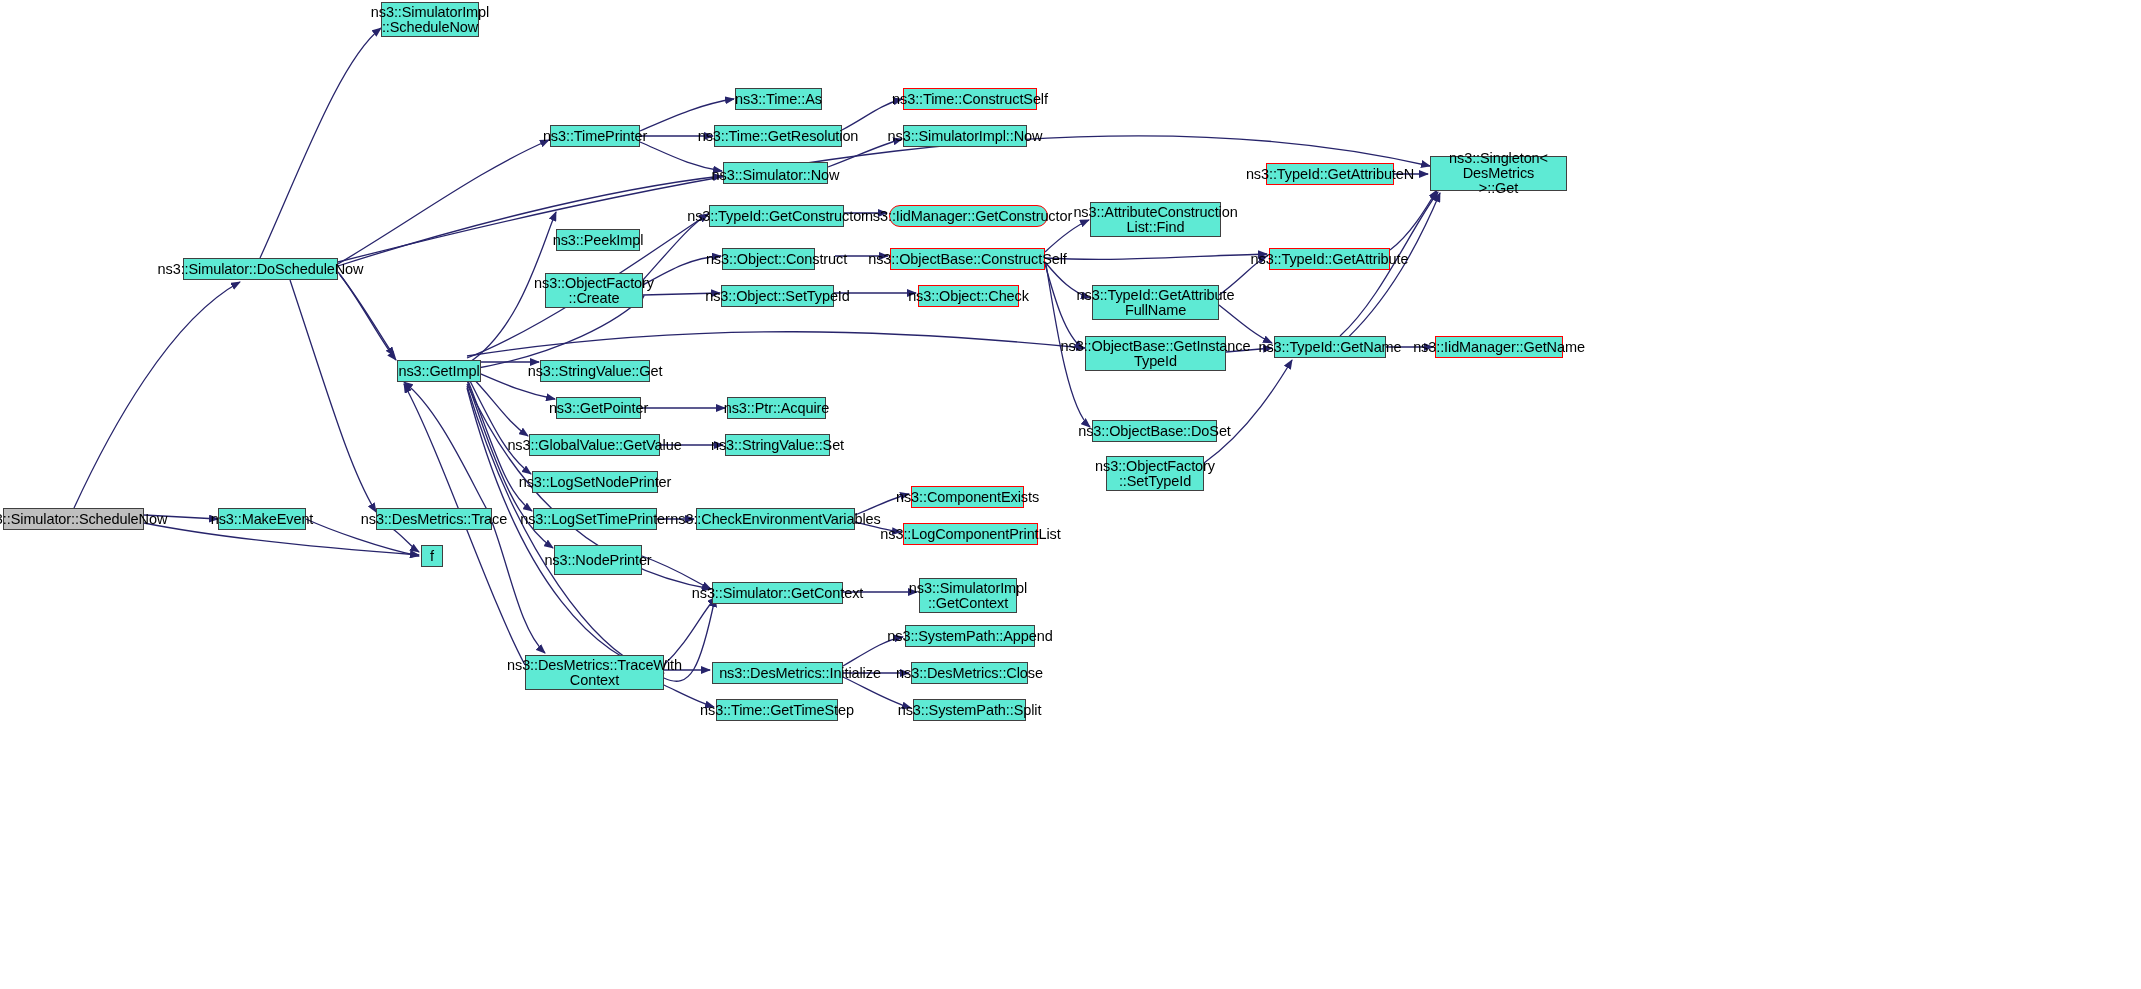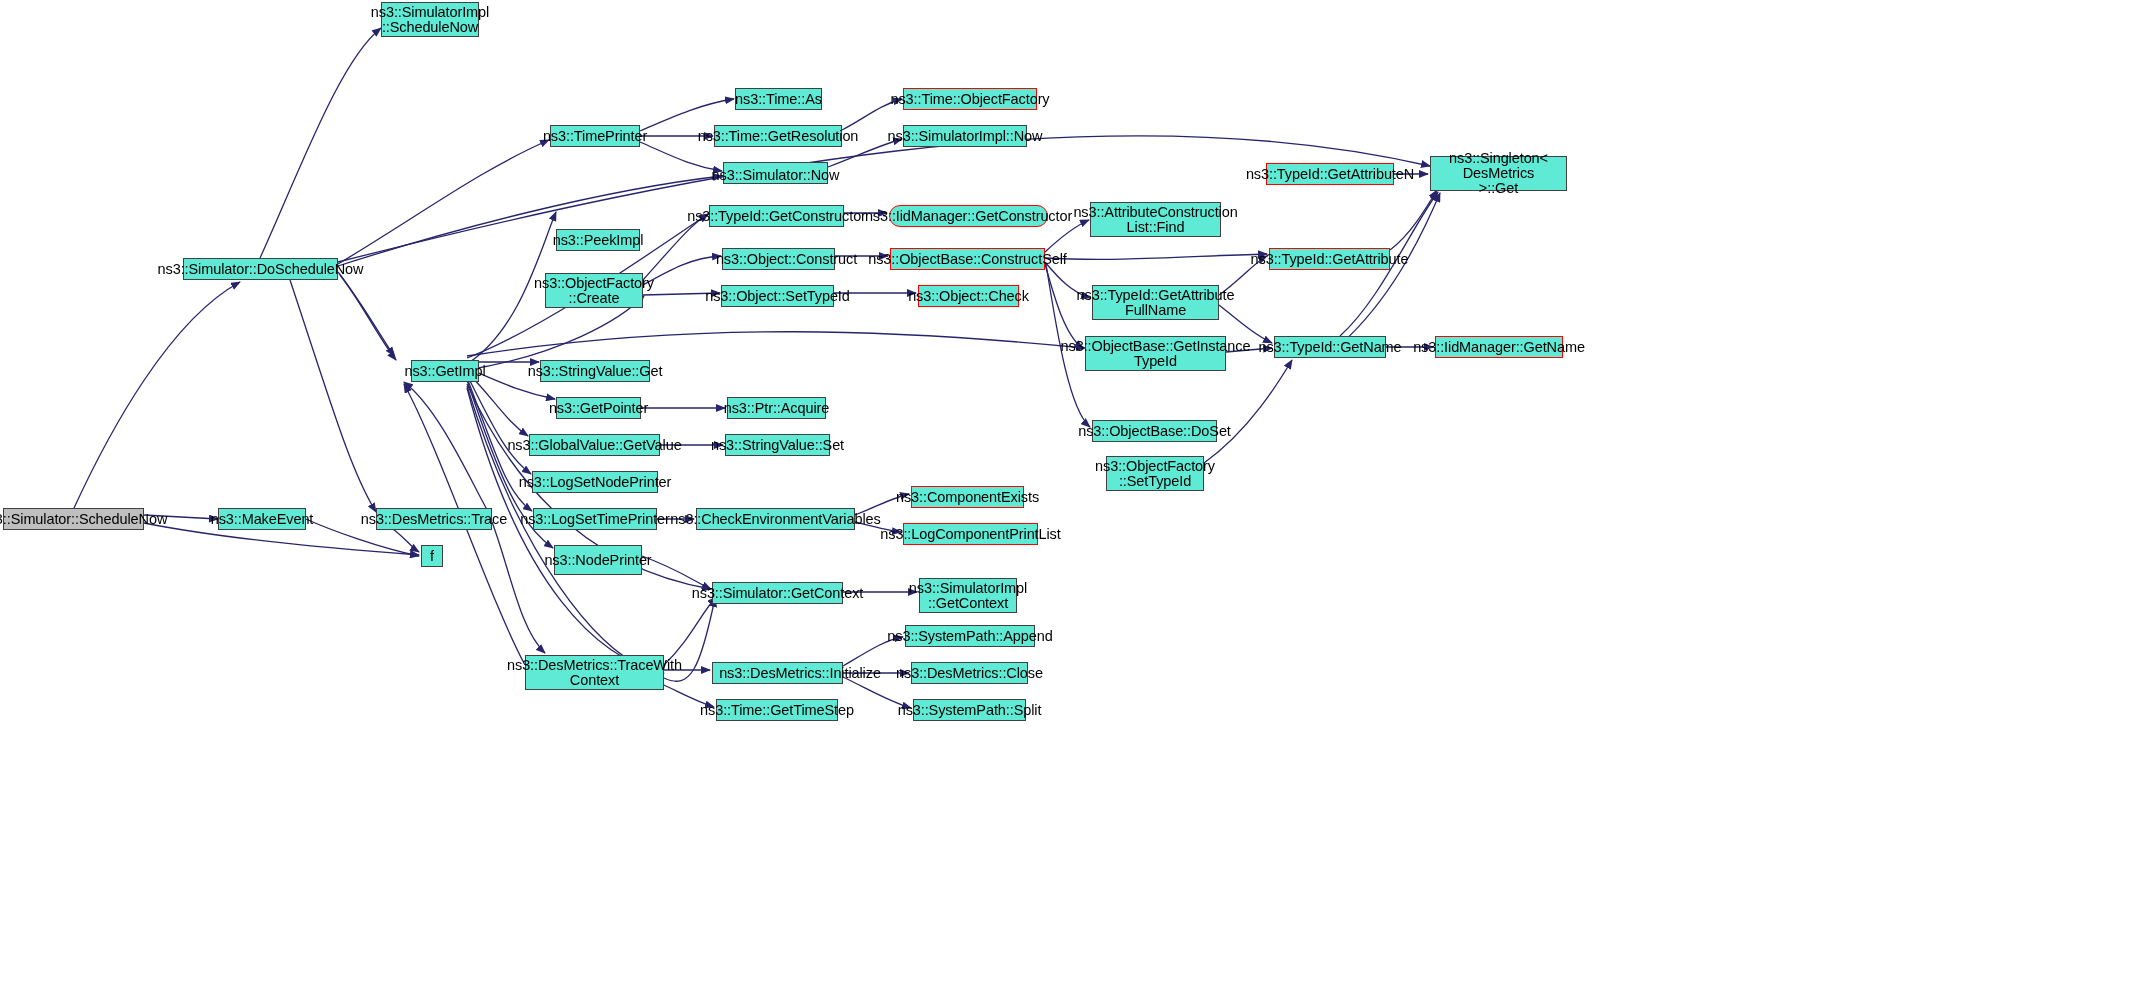--- a/index.html
+++ b/index.html
@@ -149,48 +149,48 @@
       <path d="M843,677 C870,690 890,702 911,708"></path>
 
       <path d="M1340,345 C1390,300 1420,240 1440,193"></path>
     </g>
   </svg>
 
   <div id="node-host">
       <div class="node" style="left: 381px; top: 2px; width: 98px; height: 35px;"><span class="lbl">ns3::SimulatorImpl
 ::ScheduleNow</span></div>
       <div class="node" style="left: 735px; top: 88px; width: 87px; height: 22px;"><span class="lbl">ns3::Time::As</span></div>
-      <div class="node red" style="left: 903px; top: 88px; width: 134px; height: 22px;"><span class="lbl">ns3::Time::ObjectFactory</span></div>
+      <div class="node red" style="left: 903px; top: 88px; width: 134px; height: 22px;"><span class="lbl">ns3::Time::ConstructSelf</span></div>
       <div class="node" style="left: 550px; top: 125px; width: 90px; height: 22px;"><span class="lbl">ns3::TimePrinter</span></div>
       <div class="node" style="left: 714px; top: 125px; width: 128px; height: 22px;"><span class="lbl">ns3::Time::GetResolution</span></div>
       <div class="node" style="left: 903px; top: 125px; width: 124px; height: 22px;"><span class="lbl">ns3::SimulatorImpl::Now</span></div>
       <div class="node red" style="left: 1266px; top: 163px; width: 128px; height: 22px;"><span class="lbl">ns3::TypeId::GetAttributeN</span></div>
       <div class="node" style="left: 1430px; top: 156px; width: 137px; height: 35px;"><span class="lbl">ns3::Singleton&lt; DesMetrics
 &gt;::Get</span></div>
       <div class="node" style="left: 723px; top: 162px; width: 105px; height: 22px; align-items: flex-end;"><span class="lbl">ns3::Simulator::Now</span></div>
       <div class="node" style="left: 709px; top: 205px; width: 135px; height: 22px;"><span class="lbl">ns3::TypeId::GetConstructor</span></div>
       <div class="node red" style="left: 889px; top: 205px; width: 159px; height: 22px; border-radius: 11px;"><span class="lbl">ns3::IidManager::GetConstructor</span></div>
       <div class="node" style="left: 1090px; top: 202px; width: 131px; height: 35px;"><span class="lbl">ns3::AttributeConstruction
 List::Find</span></div>
       <div class="node" style="left: 556px; top: 199px; width: 84px; height: 22px; margin-top: 30px;"><span class="lbl">ns3::PeekImpl</span></div>
-      <div class="node" style="left: 722px; top: 248px; width: 113px; height: 22px; padding-left: 16px;"><span class="lbl">ns3::Object::Construct</span></div>
+      <div class="node" style="left: 722px; top: 248px; width: 93px; height: 22px; padding-left: 16px;"><span class="lbl">ns3::Object::Construct</span></div>
       <div class="node red" style="left: 890px; top: 248px; width: 155px; height: 22px;"><span class="lbl">ns3::ObjectBase::ConstructSelf</span></div>
       <div class="node red" style="left: 1269px; top: 248px; width: 121px; height: 22px;"><span class="lbl">ns3::TypeId::GetAttribute</span></div>
       <div class="node" style="left: 183px; top: 258px; width: 155px; height: 22px;"><span class="lbl">ns3::Simulator::DoScheduleNow</span></div>
       <div class="node" style="left: 545px; top: 273px; width: 98px; height: 35px;"><span class="lbl">ns3::ObjectFactory
 ::Create</span></div>
       <div class="node" style="left: 721px; top: 285px; width: 113px; height: 22px;"><span class="lbl">ns3::Object::SetTypeId</span></div>
       <div class="node red" style="left: 918px; top: 285px; width: 101px; height: 22px;"><span class="lbl">ns3::Object::Check</span></div>
       <div class="node" style="left: 1092px; top: 285px; width: 127px; height: 35px;"><span class="lbl">ns3::TypeId::GetAttribute
 FullName</span></div>
       <div class="node" style="left: 1085px; top: 336px; width: 141px; height: 35px;"><span class="lbl">ns3::ObjectBase::GetInstance
 TypeId</span></div>
       <div class="node" style="left: 1274px; top: 336px; width: 112px; height: 22px;"><span class="lbl">ns3::TypeId::GetName</span></div>
       <div class="node red" style="left: 1435px; top: 336px; width: 128px; height: 22px;"><span class="lbl">ns3::IidManager::GetName</span></div>
-      <div class="node" style="left: 397px; top: 360px; width: 68px; height: 22px; margin-left: 14px;"><span class="lbl">ns3::GetImpl</span></div>
+      <div class="node" style="left: 397px; top: 360px; width: 84px; height: 22px;"><span class="lbl">ns3::GetImpl</span></div>
       <div class="node" style="left: 540px; top: 360px; width: 110px; height: 22px;"><span class="lbl">ns3::StringValue::Get</span></div>
       <div class="node" style="left: 556px; top: 397px; width: 85px; height: 22px;"><span class="lbl">ns3::GetPointer</span></div>
       <div class="node" style="left: 727px; top: 397px; width: 99px; height: 22px;"><span class="lbl">ns3::Ptr::Acquire</span></div>
       <div class="node" style="left: 1092px; top: 420px; width: 125px; height: 22px;"><span class="lbl">ns3::ObjectBase::DoSet</span></div>
       <div class="node" style="left: 529px; top: 434px; width: 131px; height: 22px;"><span class="lbl">ns3::GlobalValue::GetValue</span></div>
       <div class="node" style="left: 725px; top: 434px; width: 105px; height: 22px;"><span class="lbl">ns3::StringValue::Set</span></div>
       <div class="node" style="left: 1106px; top: 456px; width: 98px; height: 35px;"><span class="lbl">ns3::ObjectFactory
 ::SetTypeId</span></div>
       <div class="node" style="left: 532px; top: 471px; width: 126px; height: 22px;"><span class="lbl">ns3::LogSetNodePrinter</span></div>
       <div class="node red" style="left: 911px; top: 486px; width: 113px; height: 22px;"><span class="lbl">ns3::ComponentExists</span></div>

